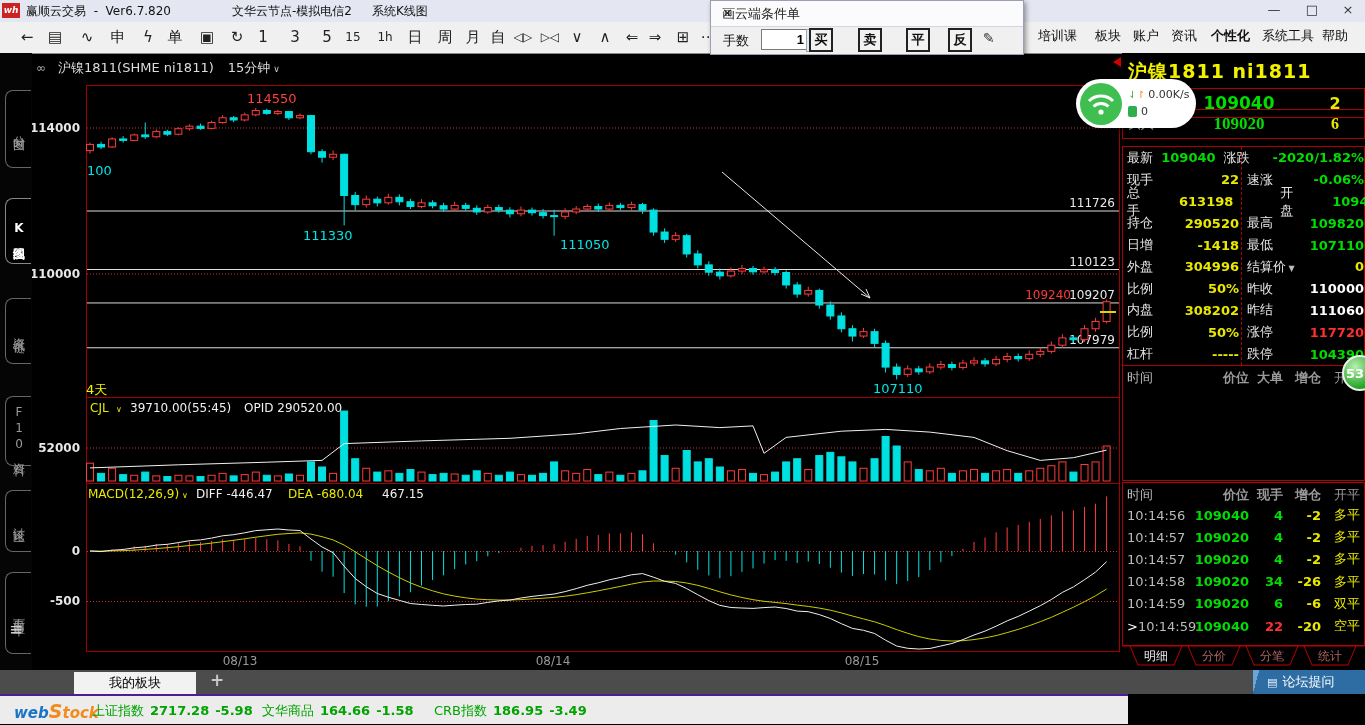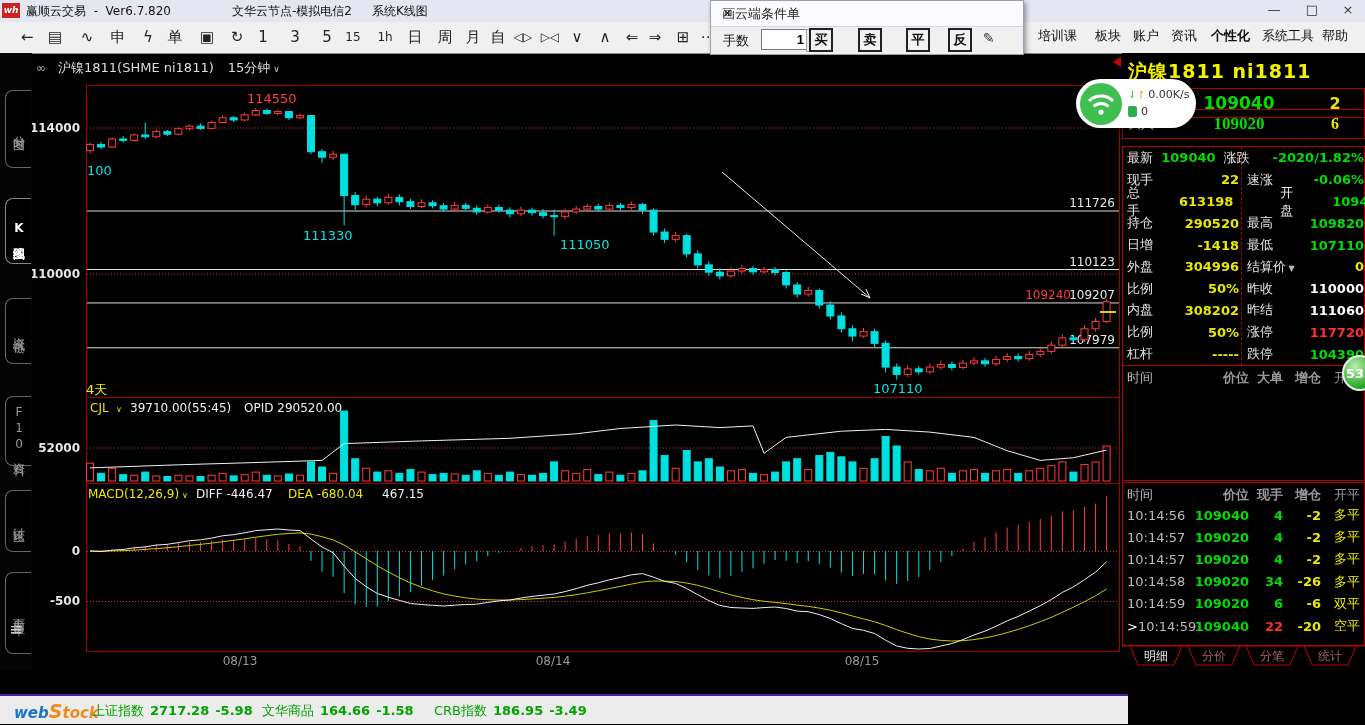--- a/index.html
+++ b/index.html
@@ -754,20 +754,25 @@
       <circle cx="22" cy="30" r="2.6" fill="#fff"></circle>
     </svg>
     <div class="ntext">
       <div><span class="arrow-up">⇃</span><span class="arrow-dn">↾</span> <span>0.00K/s</span></div>
       <div><span class="batt"></span><span>0</span></div>
     </div>
   </div>
 
   <div class="ball53">53</div>
 
+  <div class="taskbar">
+    <div class="wb-tab">我的板块</div>
+    <div class="add-tab">+</div>
+    <div class="forum"><span class="fico">▤</span><span>论坛提问</span></div>
+  </div>
 
   <div class="statusbar">
     <span class="wslogo"><span class="w1">web</span><span class="w2">S</span><span class="w3">tock</span></span>
     <span id="indices"><span class="idx" style="left: 92px;">上证指数<b>2717.28</b><b>-5.98</b></span><span class="idx" style="left: 262px;">文华商品<b>164.66</b><b>-1.58</b></span><span class="idx" style="left: 434px;">CRB指数<b>186.95</b><b>-3.49</b></span></span>
     
     
     <span id="acct-btns"></span>
     
     
     

